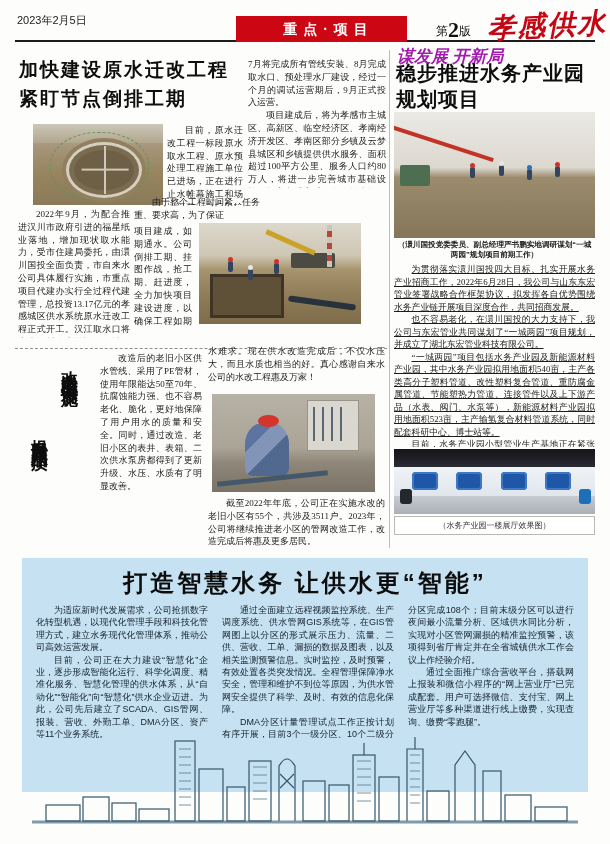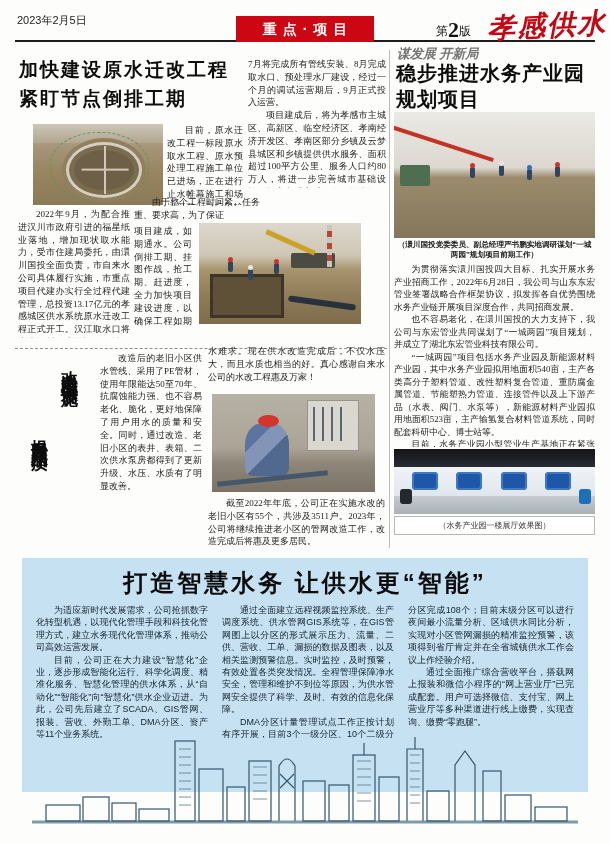--- a/index.html
+++ b/index.html
@@ -2,23 +2,23 @@
 <html><head>
 <meta charset="utf-8">
 <style>
   html,body{margin:0;padding:0;}
   body{background:#ffffff;font-family:"Liberation Serif",serif;}
   .page{position:relative;width:610px;height:844px;background:#fdfdfb;overflow:hidden;color:#191919;}
 
   
   .h-date{position:absolute;left:17px;top:13px;font-size:11px;font-family:"Liberation Sans",sans-serif;color:#222;}
   .h-rule{position:absolute;left:15px;top:40px;width:580px;height:2px;background:#1c1c1c;}
-  .h-section{position:absolute;left:236px;top:16px;width:138px;height:26px;background:#cd0613;color:#fff;
+  .h-section{position:absolute;left:236px;top:16px;width:163px;height:26px;background:#cd0613;color:#fff;
     font-family:"Liberation Sans",sans-serif;font-weight:700;font-size:14px;letter-spacing:6px;
-    text-align:center;line-height:26px;text-indent:6px;z-index:2;}
+    text-align:center;line-height:26px;text-indent:6px;z-index:2;padding-left:8px;}
   .h-edition{position:absolute;left:436px;top:17px;font-size:12px;font-family:"Liberation Sans",sans-serif;color:#111;}
   .h-ed-num{font-size:22px;font-weight:700;font-family:"Liberation Serif",serif;vertical-align:-2px;}
   .h-masthead{position:absolute;left:487px;top:7px;font-size:28px;color:#c30714;font-weight:700;font-style:italic;
     font-family:"DejaVu Serif",serif;letter-spacing:2px;transform:rotate(-3deg);}
 
   .v-div{position:absolute;left:389px;top:50px;width:1px;height:498px;background:#bdbdb8;}
   .dash{position:absolute;left:15px;top:348px;width:372px;border-top:1px dashed #8f8f8a;}
 
   
   .t{margin:0;font-size:9px;line-height:12.8px;text-align:justify;color:#1c1c1c;}
@@ -37,27 +37,27 @@
   
   .vt{position:absolute;writing-mode:vertical-rl;font-family:"Liberation Sans",sans-serif;font-weight:700;
     color:#0e0e0e;font-size:17px;letter-spacing:2px;}
   .a2-t1{left:58px;top:358px;height:200px;}
   .a2-t2{left:28px;top:426px;height:170px;}
   .a2-cola{position:absolute;left:100px;top:352px;width:102px;height:196px;}
   .a2-colb1{position:absolute;left:208px;top:345px;width:177px;height:40px;}
   .a2-colb2{position:absolute;left:208px;top:497px;width:177px;height:52px;}
 
   
-  .a3-kicker{position:absolute;left:397px;top:45px;font-size:13px;font-style:italic;font-weight:600;color:#737373;}
+  .a3-kicker{position:absolute;left:397px;top:45px;font-size:17px;font-style:italic;font-weight:600;color:#a21caf;}
   .a3-title{position:absolute;left:396px;top:60px;font-family:"Liberation Sans",sans-serif;font-weight:700;
     font-size:20px;line-height:26px;letter-spacing:1px;color:#0e0e0e;}
   .a3-cap1{position:absolute;left:394px;top:240px;width:201px;font-size:7.6px;font-weight:700;text-align:center;
     line-height:10px;font-family:"Liberation Sans",sans-serif;color:#222;}
   .a3-body{position:absolute;left:394px;top:263px;width:201px;height:184px;}
-  .a3-body .t{font-size:8.8px;line-height:12.5px;}
+  .a3-body .t{font-size:8.8px;line-height:12.5px;text-decoration:underline;}
   .a3-cap2{position:absolute;left:394px;top:516px;width:201px;height:19px;border:1px solid #b9b9b4;background:#fff;
     box-sizing:border-box;font-size:8px;text-align:center;line-height:17px;font-family:"Liberation Sans",sans-serif;color:#333;}
 
   
   .ph{position:absolute;overflow:hidden;}
   .ph *{position:absolute;}
   .pa{background:linear-gradient(180deg,#b9b2a4 0%,#a59478 30%,#97855f 60%,#8a7a58 100%);}
   .pa-top{left:0;top:0;right:0;height:24%;background:linear-gradient(180deg,#ccc7ba,#b2a68d);}
   .pa-fence{left:13%;top:10%;width:75%;height:82%;border:1.5px dashed #5f9457;border-radius:48%;}
   .pa-pit{left:25%;top:22%;width:54%;height:62%;border-radius:50%;background:#6d6046;border:3px solid #d6cfbf;

